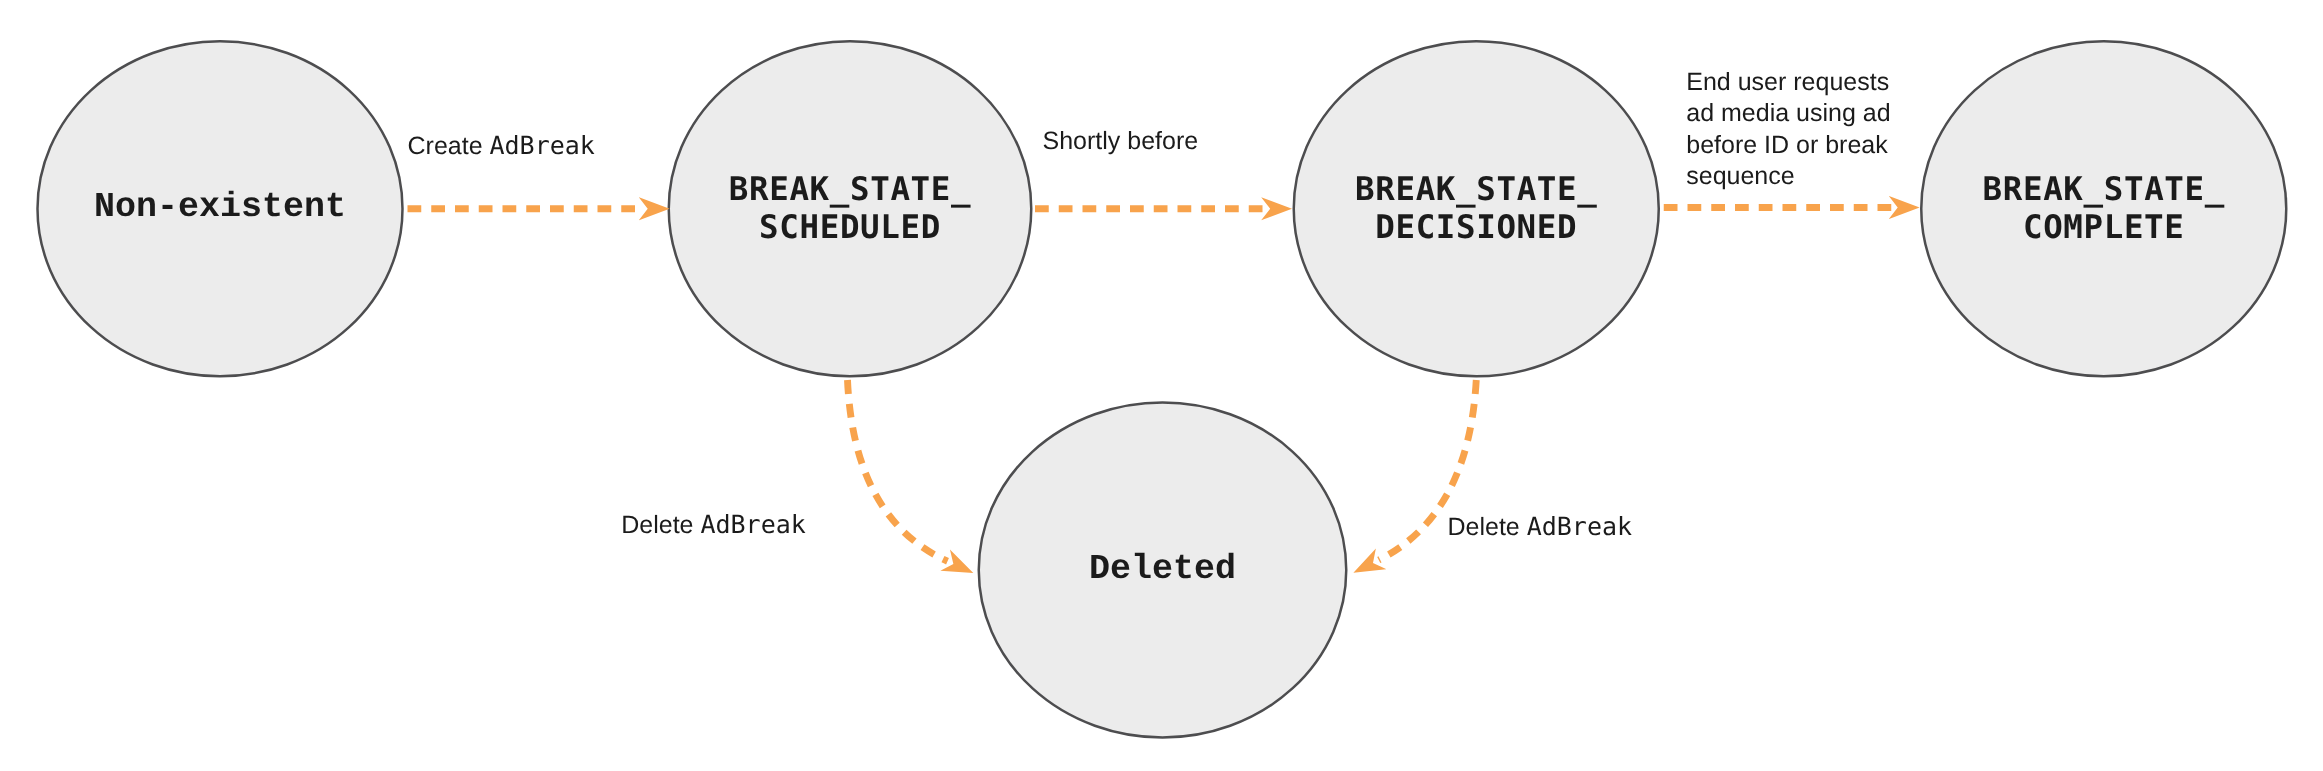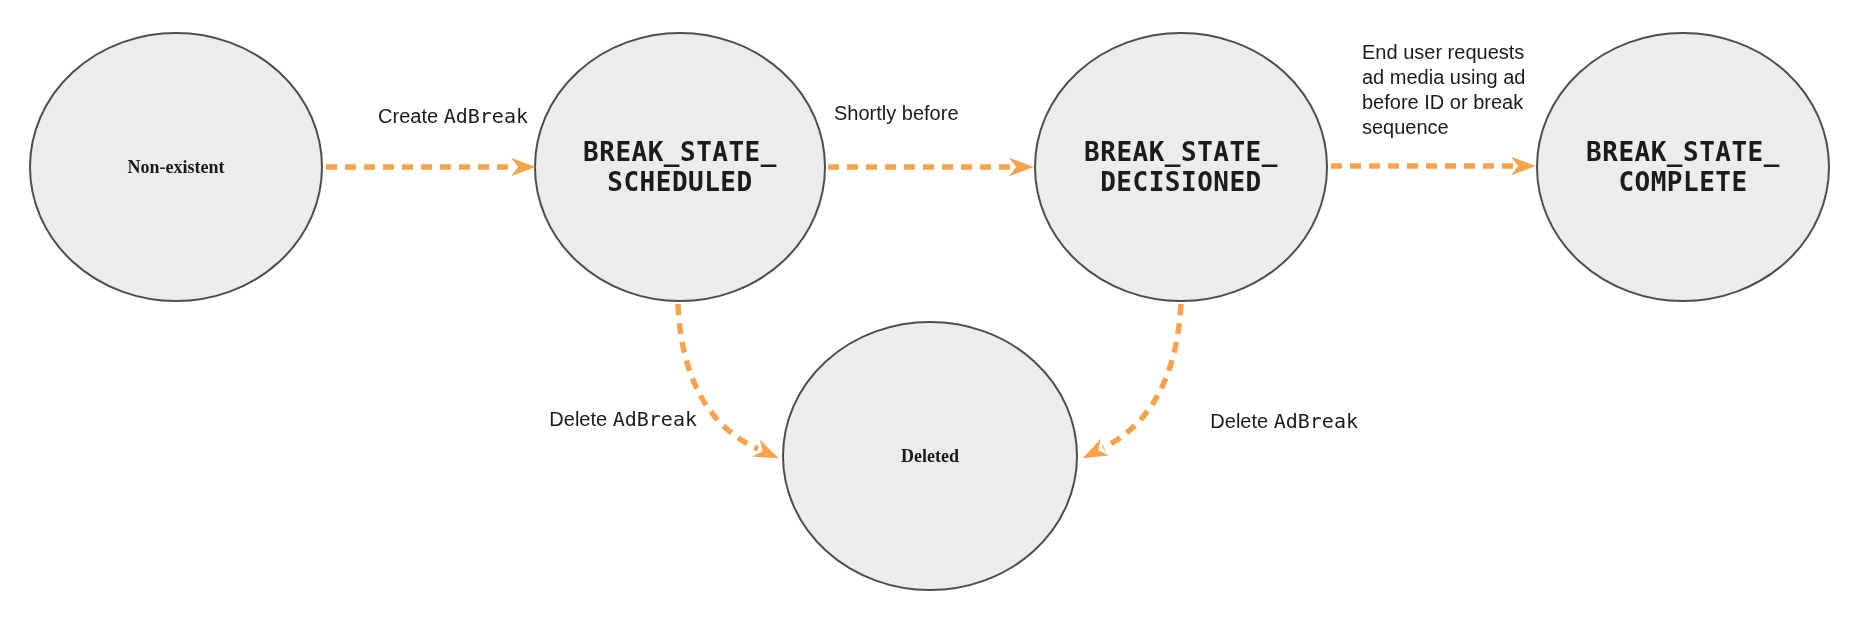--- a/index.html
+++ b/index.html
@@ -11,32 +11,32 @@
     color:#1b1b1b;
     overflow:hidden;
   }
   .canvas svg{position:absolute;left:0;top:0;}
   .node-label{
     position:absolute;
     text-align:center;
     font-weight:bold;
     color:#1b1b1b;
   }
-  .node-label.sans{font-size:18px;line-height:30px;font-family:Liberation Serif, serif;}
+  .node-label.sans{font-size:28px;line-height:30px;font-family:Liberation Mono, monospace;}
   .node-label.mono{font-size:26px;line-height:30px;font-family:"DejaVu Sans Mono",monospace;letter-spacing:0.5px;}
   .edge-label{
     position:absolute;
     font-size:20px;
     line-height:26px;
     color:#1b1b1b;
     white-space:nowrap;
   }
   .edge-label .sans{font-family:"Liberation Sans",sans-serif;}
   .edge-label .code{font-family:"DejaVu Sans Mono",monospace;font-size:20px;}
-  .edge-label.centered{text-align:right;}
+  .edge-label.centered{text-align:left;}
   .edge-label.multiline{line-height:25px;}
 </style>
 </head>
 <body>
 
 <div class="canvas">
 
   <svg width="1858" height="617" viewBox="0 0 1858 617">
     <defs>
       <marker id="arrowhead" viewBox="0 0 12 9" refX="1" refY="4.5" markerWidth="4.5" markerHeight="3.6" orient="auto">
@@ -78,21 +78,21 @@
 
   <div class="edge-label centered" style="left:326px;top:103px;width:202px;">
     <span class="sans">Create</span>
     <span class="code">AdBreak</span>
   </div>
 
   <div class="edge-label" style="left:834px;top:100px;line-height:27px;">
     <div class="sans">Shortly before</div>
   </div>
 
-  <div class="edge-label multiline sans" style="left:1349px;top:40px;margin-left:13px;">
+  <div class="edge-label multiline sans" style="left:1349px;top:54px;">
     <div>End user requests</div>
     <div>ad media using ad</div>
     <div>before ID or break</div>
     <div>sequence</div>
   </div>
 
   <div class="edge-label centered" style="left:497px;top:406px;width:200px;">
     <span class="sans">Delete</span>
     <span class="code">AdBreak</span>
   </div>

